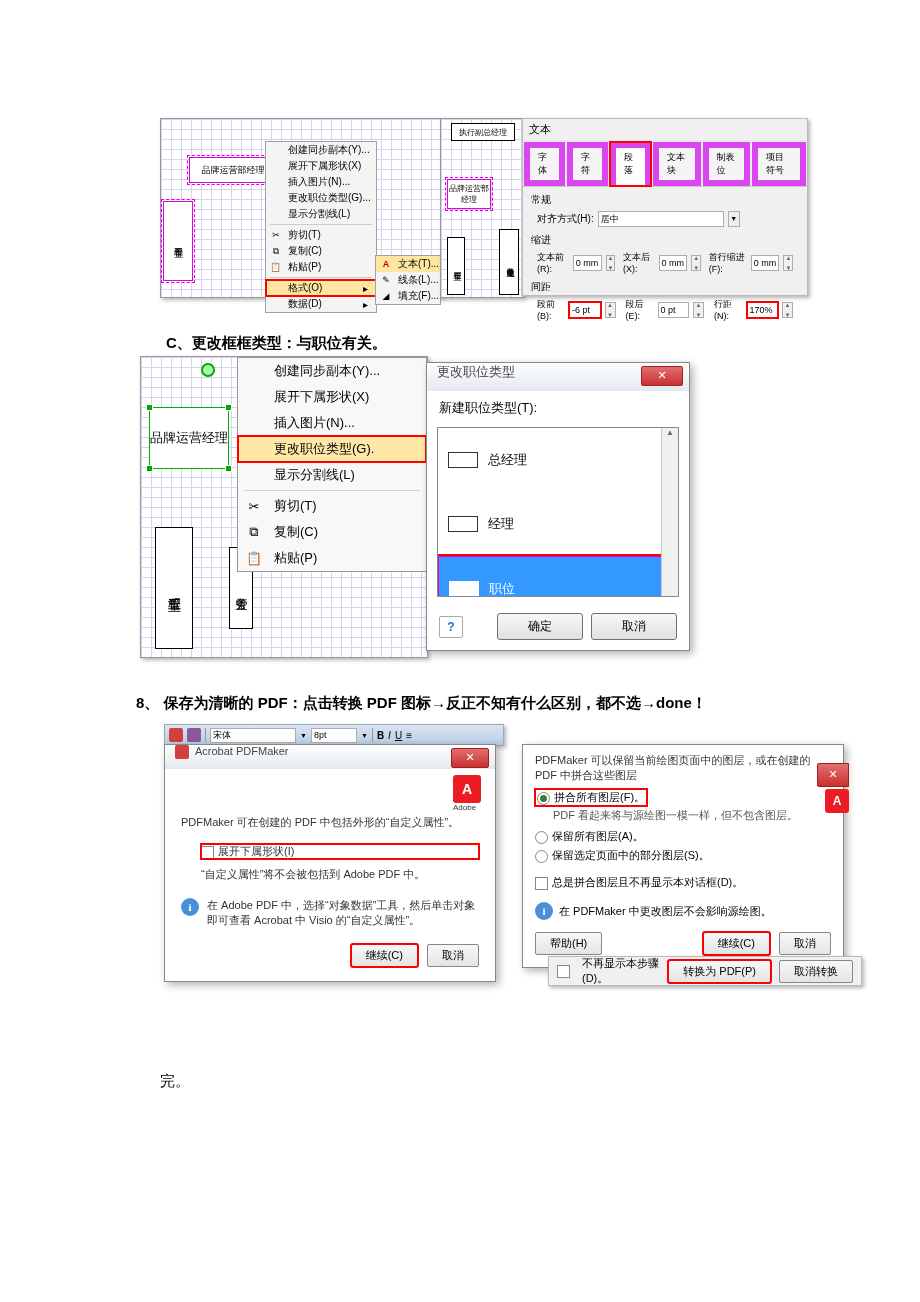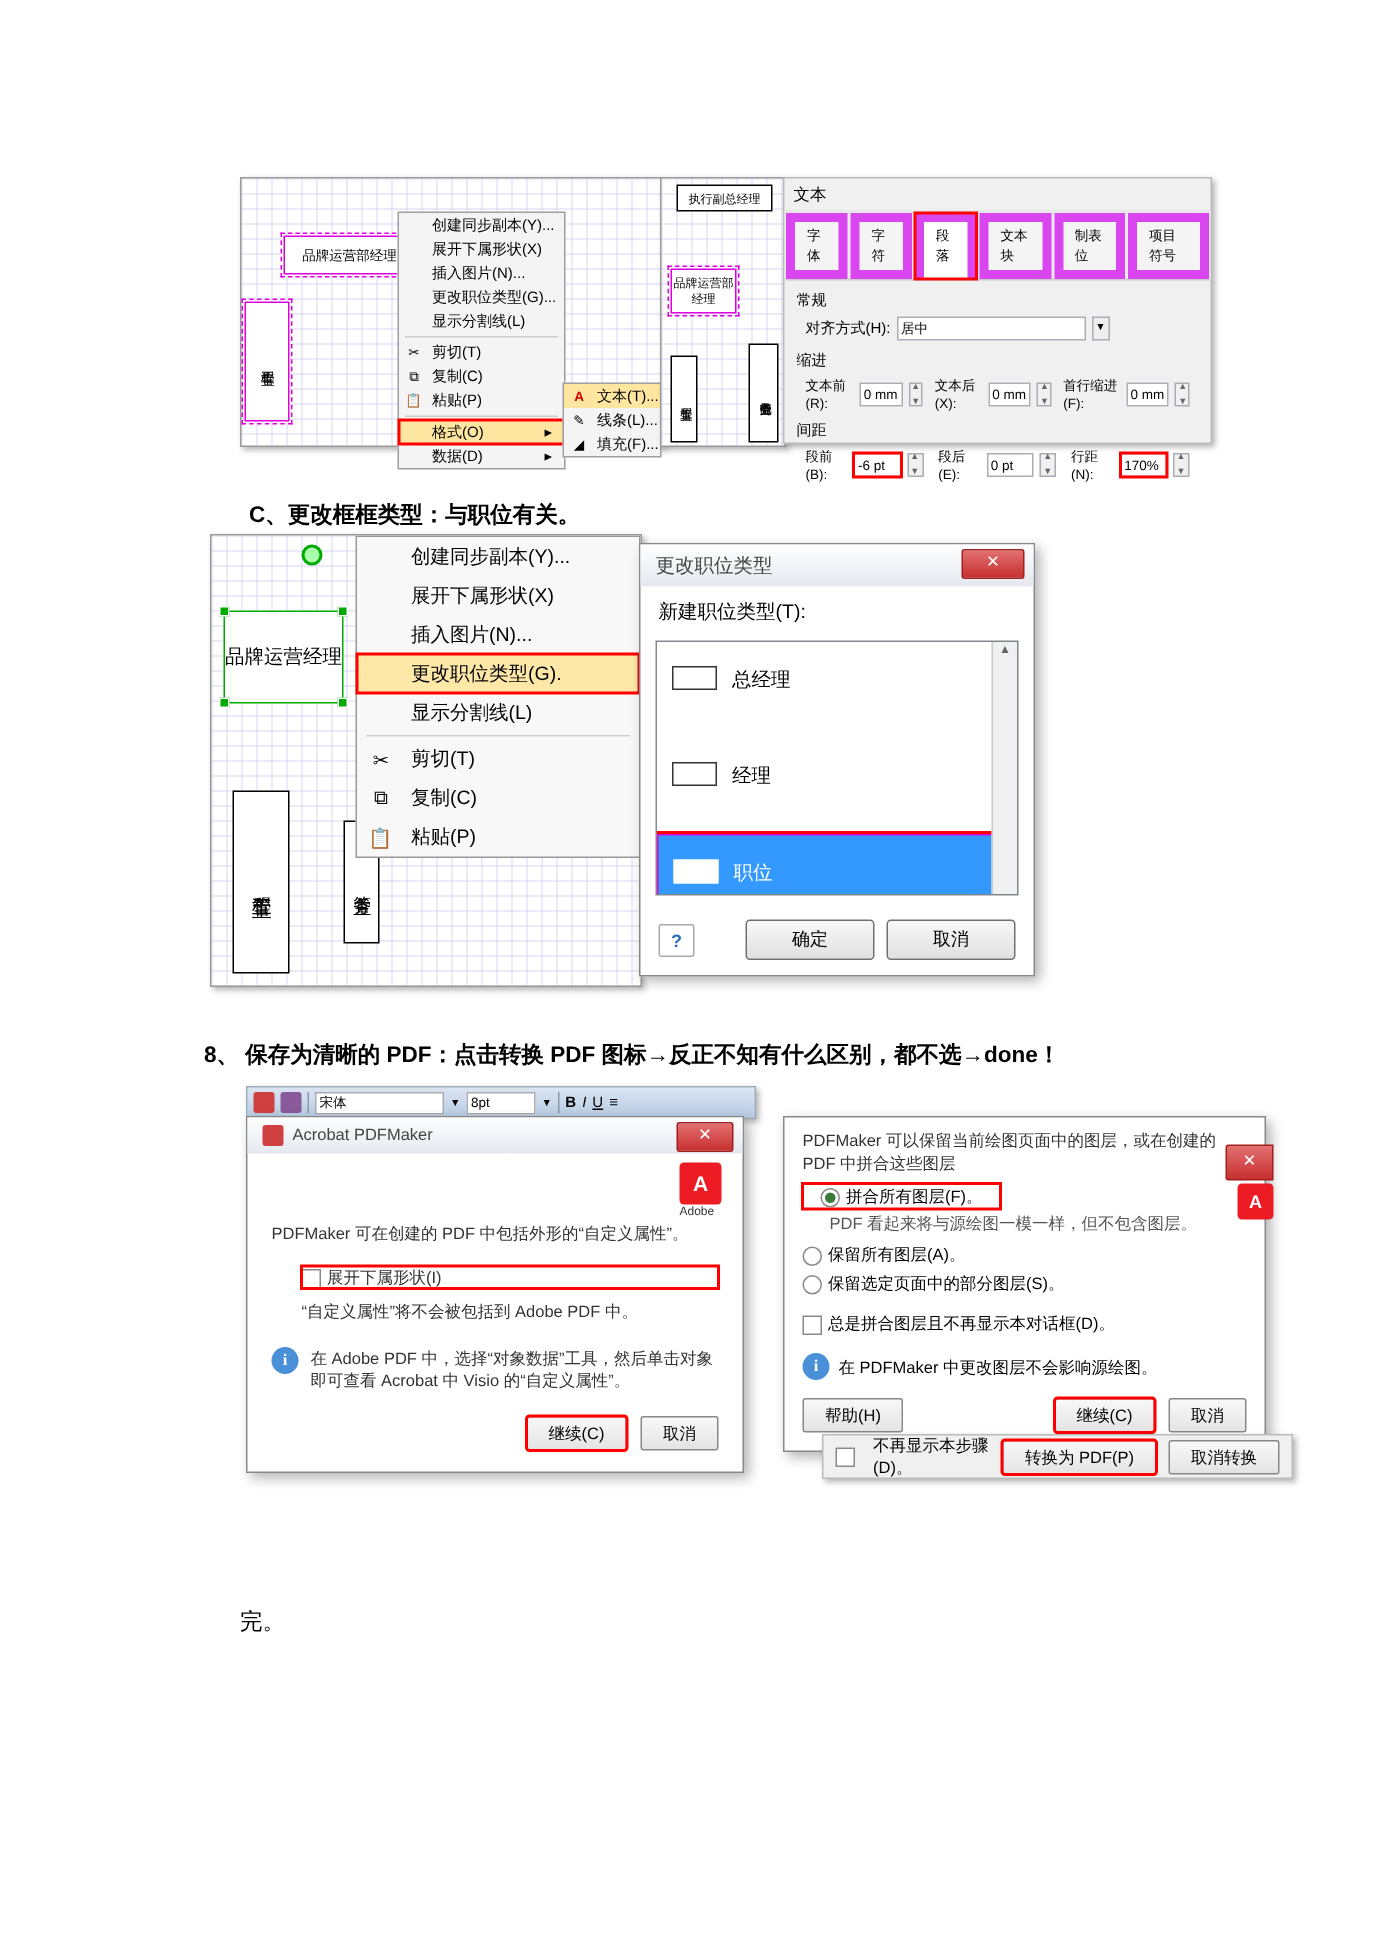--- a/index.html
+++ b/index.html
@@ -35,24 +35,24 @@
 
 
 .big-ctx{position:absolute;background:#f8f8f8;border:1px solid #999;font-size:13px}
 .big-ctx .brow{display:flex;align-items:center;height:26px;padding:0 16px 0 36px;position:relative}
 .big-ctx .brow.hl{background:#fde8a8}
 .big-ctx .bico{position:absolute;left:6px;width:20px;text-align:center}
 .big-ctx .bsep{height:1px;background:#d0d0d0;margin:2px 6px}
 
 
 .dlg{position:absolute;background:#fff;border:1px solid #888;box-shadow:3px 3px 8px rgba(0,0,0,0.3)}
-.dlg-title{background:linear-gradient(#fff,#e4e8ef);height:28px;display:flex;align-items:center;padding:0 10px;font-size:13px;color:#444;position:relative}
+.dlg-title{background:linear-gradient(#fff,#e4e8ef);height:28px;display:flex;align-items:flex-start;padding:0 10px;font-size:13px;color:#444;position:relative}
 .close-btn{position:absolute;right:6px;top:3px;width:40px;height:18px;background:linear-gradient(#e27070,#c83030);border:1px solid #a02020;border-radius:2px;color:#fff;text-align:center;font-size:11px;line-height:16px}
 .list{border:1px solid #828790;margin:6px 10px;background:#fff}
-.litem{display:flex;align-items:flex-start;height:32px;padding:16px 10px;gap:10px;font-size:13px}
+.litem{display:flex;align-items:center;height:32px;padding:16px 10px;gap:10px;font-size:13px}
 .litem.sel{background:#3399ff;color:#fff}
 .licon{width:28px;height:14px;border:1px solid #333;background:#fff;position:relative}
 .btn{border:1px solid #707070;background:linear-gradient(#f8f8f8,#e0e0e0);padding:4px 30px;font-size:12px;border-radius:3px}
 
 
 .msbtn{border:1px solid #888;background:linear-gradient(#f8f8f8,#e4e4e4);padding:3px 14px;font-size:11px;border-radius:2px}
 .radio,.check{width:11px;height:11px;border:1px solid #888;display:inline-block;vertical-align:middle;margin-right:4px;background:#fff}
 .radio{border-radius:50%;position:relative}
 .radio.on::after{content:"";position:absolute;inset:2px;background:#3a7a3a;border-radius:50%}
 .info-ico{width:18px;height:18px;border-radius:50%;background:#4a90d9;color:#fff;text-align:center;line-height:18px;font-weight:bold;font-family:serif;display:inline-block}
@@ -304,21 +304,21 @@
   </div>
 </div>
 
 <div class="dlg" style="left:522px;top:744px;width:320px;font-size:11px">
   <div style="padding:8px 12px 4px;color:#333">PDFMaker 可以保留当前绘图页面中的图层，或在创建的 PDF 中拼合这些图层</div>
   <div style="position:absolute;right:-6px;top:18px;width:30px;height:22px;background:linear-gradient(#e27070,#c83030);border:1px solid #a02020;border-radius:2px 0 0 2px;color:#fff;text-align:center;line-height:20px">✕</div>
   <div style="position:absolute;right:-6px;top:44px">
         <div class="adobe" style="width:24px;height:24px;font-size:12px">A</div>
       </div>
   <div style="padding:2px 12px">
-    <div class="redbox" style="display:inline-block;padding:1px 12px"><span class="radio on"></span><span>拼合所有图层(F)。</span></div>
+    <div class="redbox" style="display:inline-block;padding:1px 2px"><span class="radio on"></span><span>拼合所有图层(F)。</span></div>
     <div style="margin:2px 0 6px 18px;color:#555">PDF 看起来将与源绘图一模一样，但不包含图层。</div>
     <div><span class="radio"></span><span>保留所有图层(A)。</span></div>
     <div style="margin-top:4px"><span class="radio"></span><span>保留选定页面中的部分图层(S)。</span></div>
     <div style="margin:12px 0"><span class="check"></span><span>总是拼合图层且不再显示本对话框(D)。</span></div>
     <div style="display:flex;gap:6px;align-items:center;margin-bottom:12px">
       <span class="info-ico">i</span>
       <span>在 PDFMaker 中更改图层不会影响源绘图。</span>
     </div>
     <div style="display:flex;justify-content:space-between;padding-bottom:10px">
       <button class="msbtn">帮助(H)</button>

